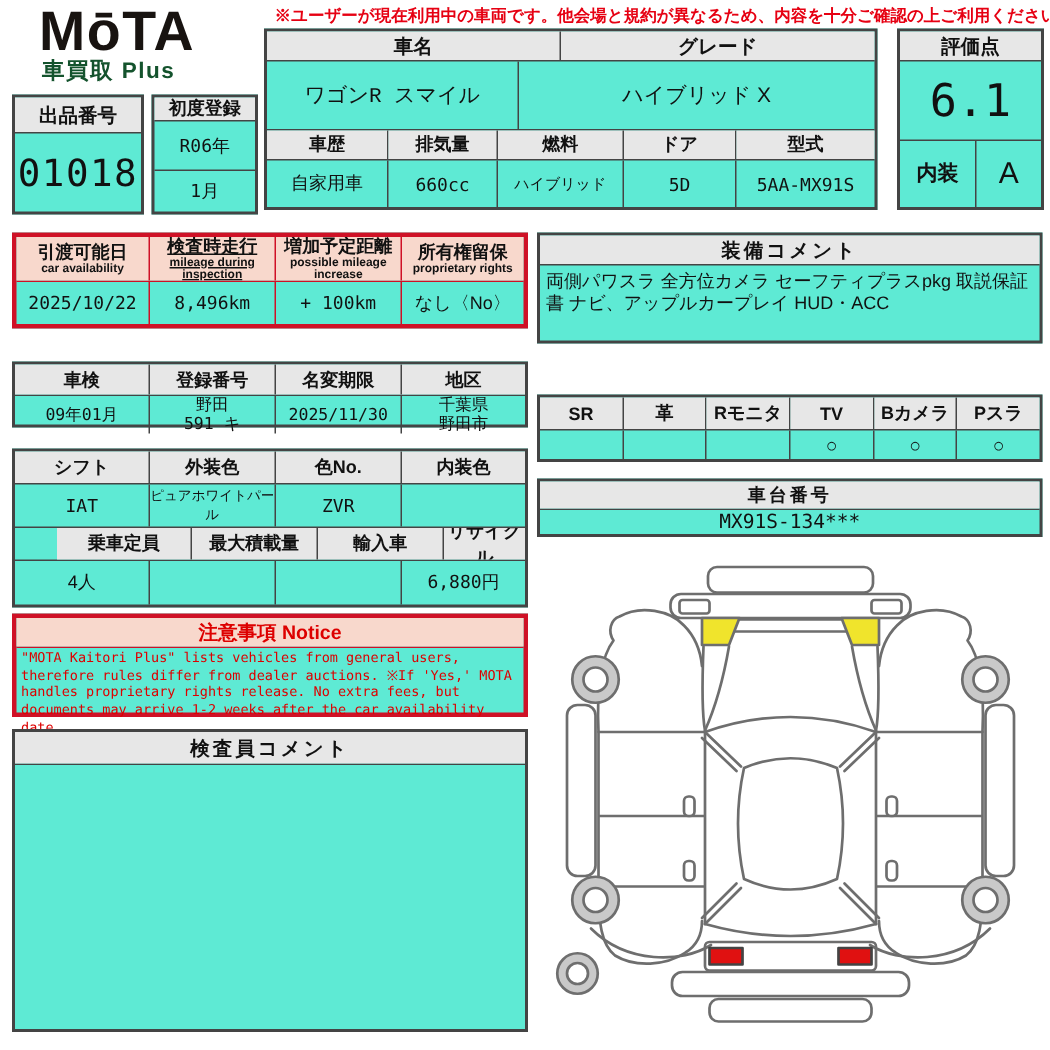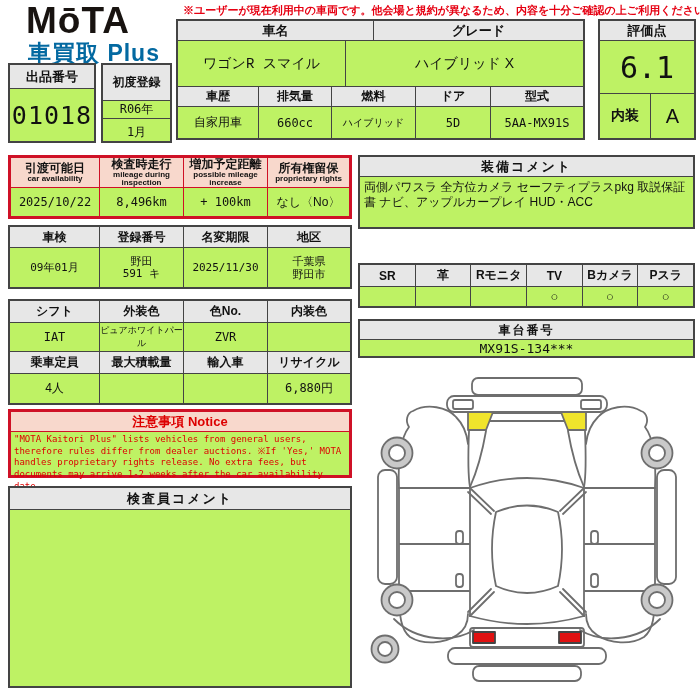--- a/index.html
+++ b/index.html
@@ -3,26 +3,26 @@
 <meta charset="utf-8">
 <style>
   * { margin:0; padding:0; box-sizing:border-box; }
   html,body { background:#fff; }
   .page { position:relative; width:700px; height:700px; background:#fff;
           font-family:"Liberation Sans",sans-serif; color:#111; overflow:hidden; }
   .abs { position:absolute; }
 
   
   .logo-brand { font-size:37px; font-weight:900; line-height:0.95; color:#181310; letter-spacing:1px; }
-  .logo-service { font-size:23px; font-weight:bold; color:#0369a1; margin-left:2px; letter-spacing:1px; }
+  .logo-service { font-size:15px; font-weight:bold; color:#14532d; margin-left:2px; letter-spacing:1px; }
 
   .top-notice { color:#e60012; font-weight:bold; font-size:11px; white-space:nowrap; }
 
   
-  .tbl { position:absolute; border:2px solid #444; background:#bef264; display:flex; flex-direction:column; }
+  .tbl { position:absolute; border:2px solid #444; background:#5eead4; display:flex; flex-direction:column; }
   .row { display:flex; border-bottom:1px solid #444; flex:0 0 auto; }
   .row.grow { flex:1 1 auto; }
   .row:last-child { border-bottom:none; }
   .cell { border-right:1px solid #444; display:flex; flex-direction:column;
           align-items:center; justify-content:center; text-align:center; overflow:hidden; }
   .cell:last-child { border-right:none; }
   .hdr { background:#e7e7e7; font-weight:bold; font-size:13px; }
   .mono { font-family:"DejaVu Sans Mono","Liberation Mono",monospace; }
 
   
@@ -101,38 +101,38 @@
   <div class="tbl" style="left:8px;top:63px;width:88px;height:80px;">
     <div class="row" style="height:24px;">
       <div class="cell hdr" style="flex:1;">出品番号</div>
     </div>
     <div class="row grow">
       <div class="cell lot-val mono" style="flex:1;">01018</div>
     </div>
   </div>
 
   <div class="tbl" style="left:101px;top:63px;width:71px;height:80px;">
-    <div class="row" style="height:36px;">
+    <div class="row" style="height:16px;">
       <div class="cell hdr fs12" style="flex:1;">初度登録</div>
     </div>
     <div class="row grow">
       <div class="cell fs12 mono" style="flex:1;">R06年</div>
     </div>
     <div class="row" style="height:27px;">
       <div class="cell fs12 mono" style="flex:1;">1月</div>
     </div>
   </div>
 
   <div class="tbl redbox" style="left:8px;top:155px;width:344px;height:64px;">
     <div class="row" style="height:30px;">
       <div class="cell redhdr" style="width:89px;">
         <div class="jp">引渡可能日</div>
         <div class="en">car availability</div>
       </div>
-      <div class="cell redhdr" style="width:84px;">
+      <div class="cell redhdr" style="width:84px;text-decoration:underline;">
         <div class="jp">検査時走行</div>
         <div class="en">mileage during inspection</div>
       </div>
       <div class="cell redhdr" style="width:84px;">
         <div class="jp">増加予定距離</div>
         <div class="en">possible mileage increase</div>
       </div>
       <div class="cell redhdr" style="flex:1;">
         <div class="jp">所有権留保</div>
         <div class="en">proprietary rights</div>
@@ -148,21 +148,21 @@
 
   <div class="tbl" style="left:358px;top:155px;width:337px;height:74px;">
     <div class="row" style="height:20px;">
       <div class="cell hdr" style="flex:1;letter-spacing:2px;">装備コメント</div>
     </div>
     <div class="row grow">
       <div class="comment-body">両側パワスラ 全方位カメラ セーフティプラスpkg 取説保証書 ナビ、アップルカープレイ HUD・ACC</div>
     </div>
   </div>
 
-  <div class="tbl" style="left:8px;top:225px;width:344px;height:64px;">
+  <div class="tbl" style="left:8px;top:241px;width:344px;height:44px;">
     <div class="row" style="height:21px;">
       <div class="cell hdr fs12" style="width:90px;">車検</div>
       <div class="cell hdr fs12" style="width:84px;">登録番号</div>
       <div class="cell hdr fs12" style="width:84px;">名変期限</div>
       <div class="cell hdr fs12" style="flex:1;">地区</div>
     </div>
     <div class="row grow">
       <div class="cell fs11 mono" style="width:90px;">09年01月</div>
       <div class="cell" style="width:84px;">
         <div class="line2">野田</div>
@@ -202,21 +202,21 @@
       <div class="cell hdr fs12" style="width:84px;">色No.</div>
       <div class="cell hdr fs12" style="flex:1;">内装色</div>
     </div>
     <div class="row" style="height:29px;">
       <div class="cell fs12 mono" style="width:90px;">IAT</div>
       <div class="cell fs9" style="width:84px;">ピュアホワイトパール</div>
       <div class="cell fs12 mono" style="width:84px;">ZVR</div>
       <div class="cell fs12" style="flex:1;"></div>
     </div>
     <div class="row" style="height:22px;">
-      <div class="cell hdr fs12" style="width:90px;">乗車定員</div>
+      <div class="cell hdr fs12" style="width:90px;margin-left:28px;">乗車定員</div>
       <div class="cell hdr fs12" style="width:84px;">最大積載量</div>
       <div class="cell hdr fs12" style="width:84px;">輸入車</div>
       <div class="cell hdr fs12" style="flex:1;">リサイクル</div>
     </div>
     <div class="row grow">
       <div class="cell fs12" style="width:90px;">4人</div>
       <div class="cell fs12" style="width:84px;"></div>
       <div class="cell fs12" style="width:84px;"></div>
       <div class="cell fs12 mono" style="flex:1;">6,880円</div>
     </div>

